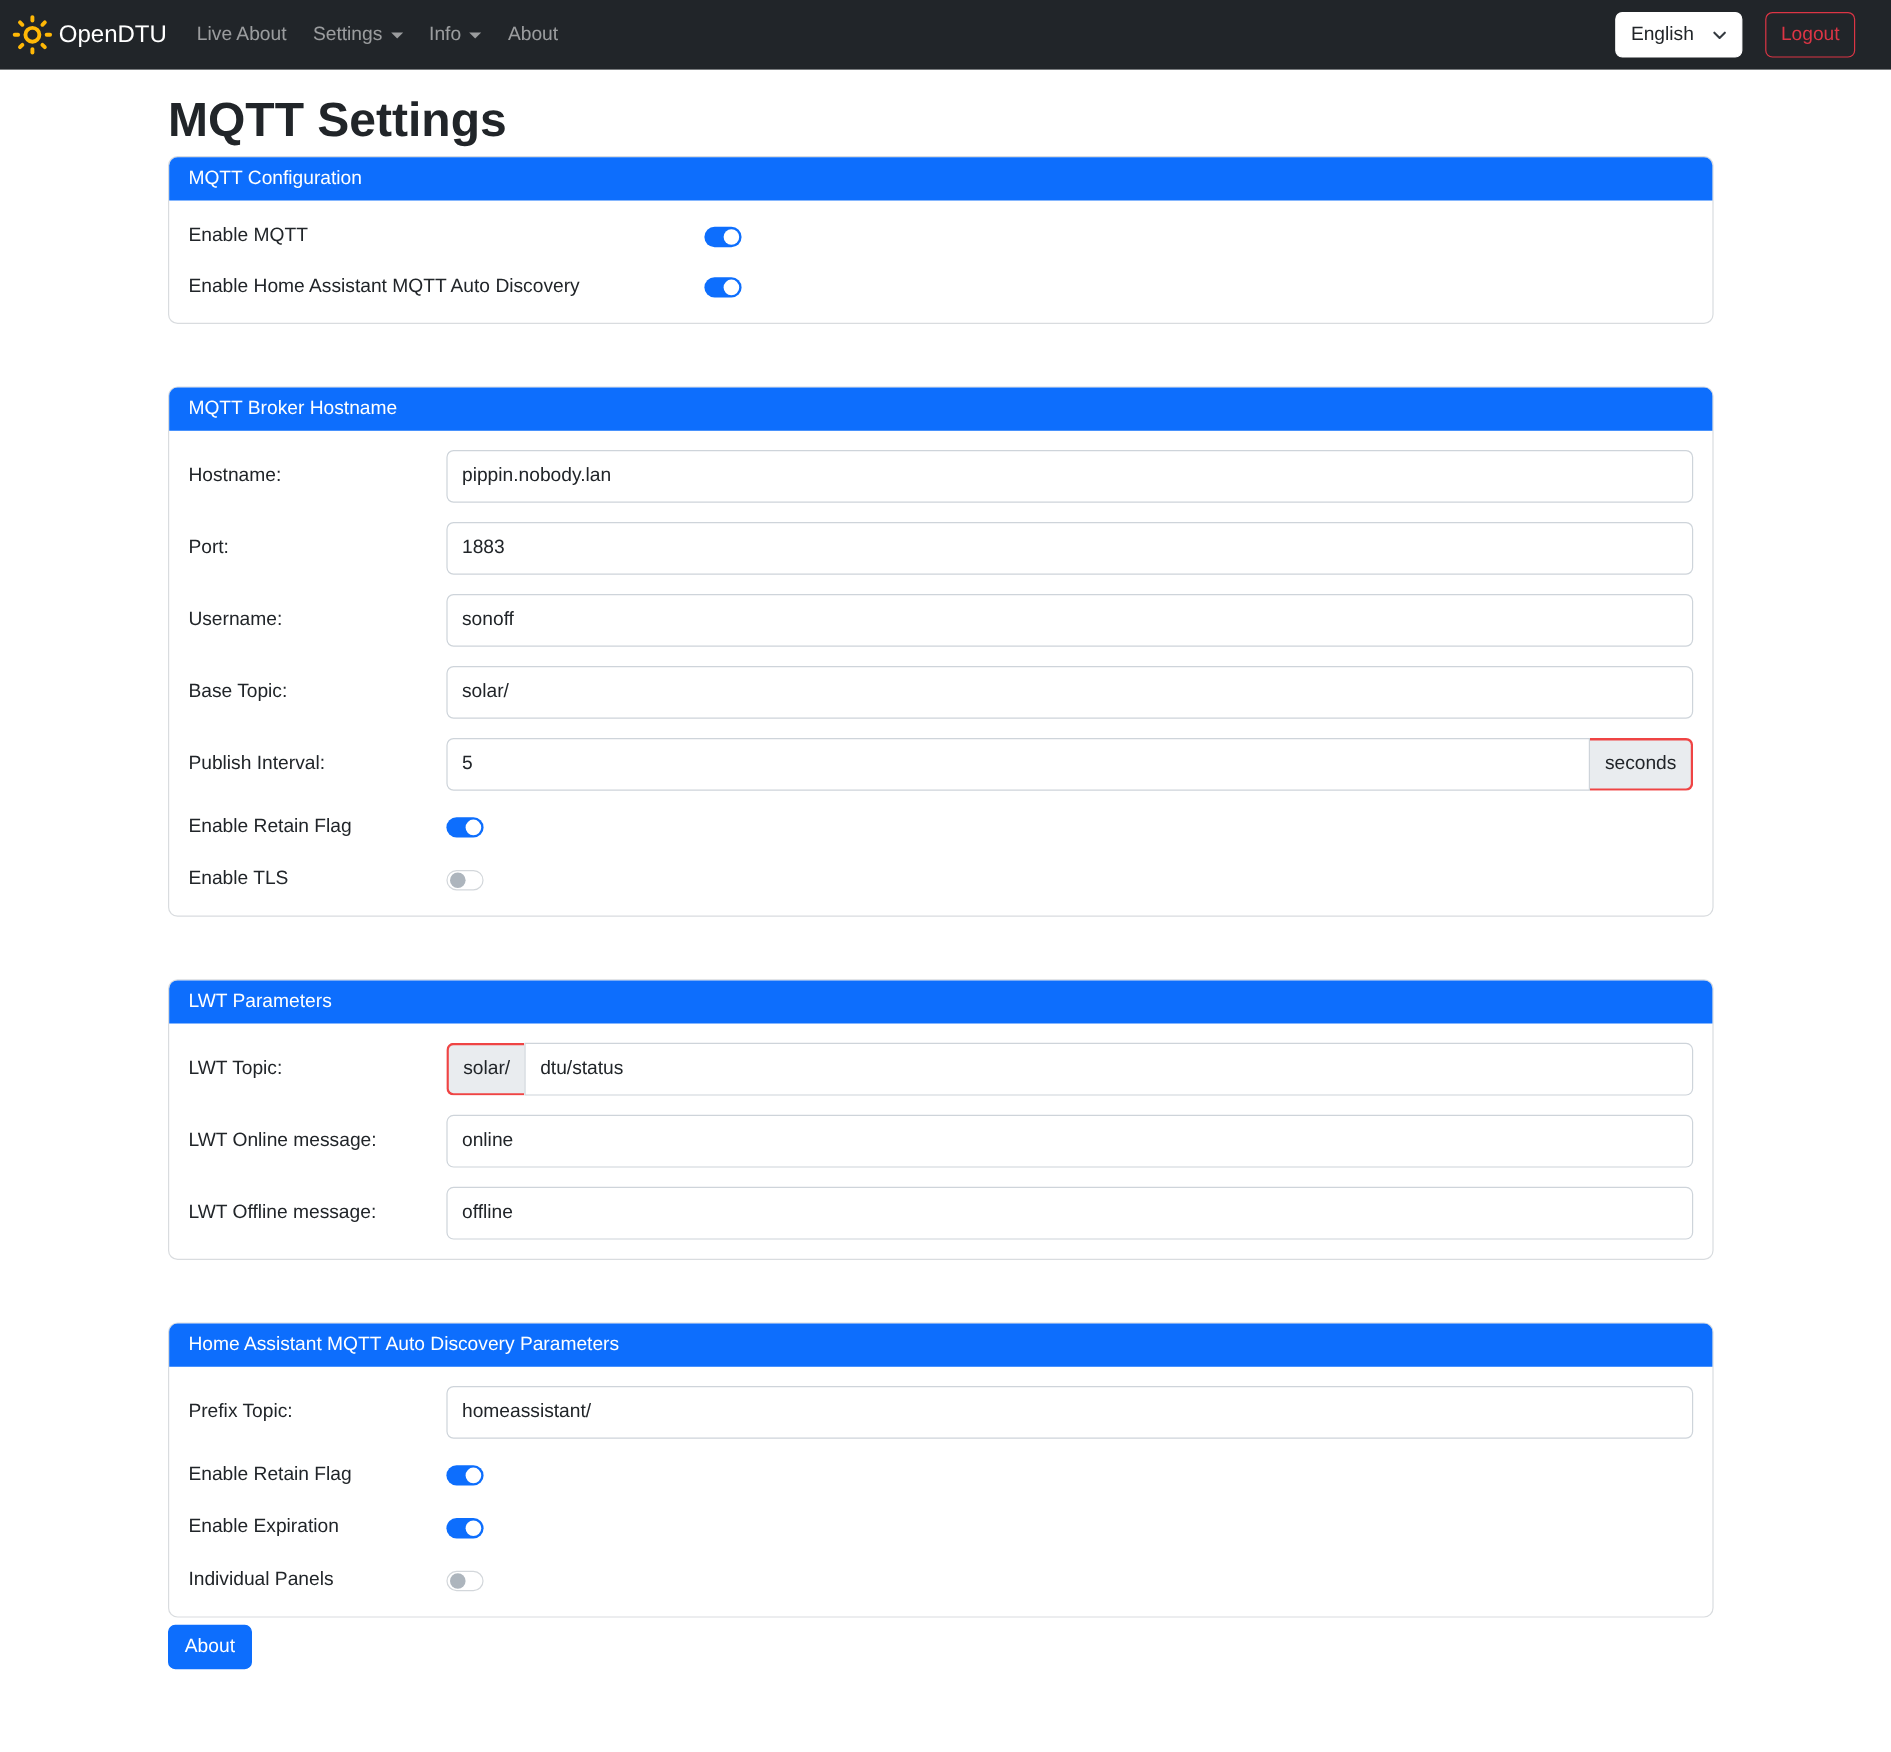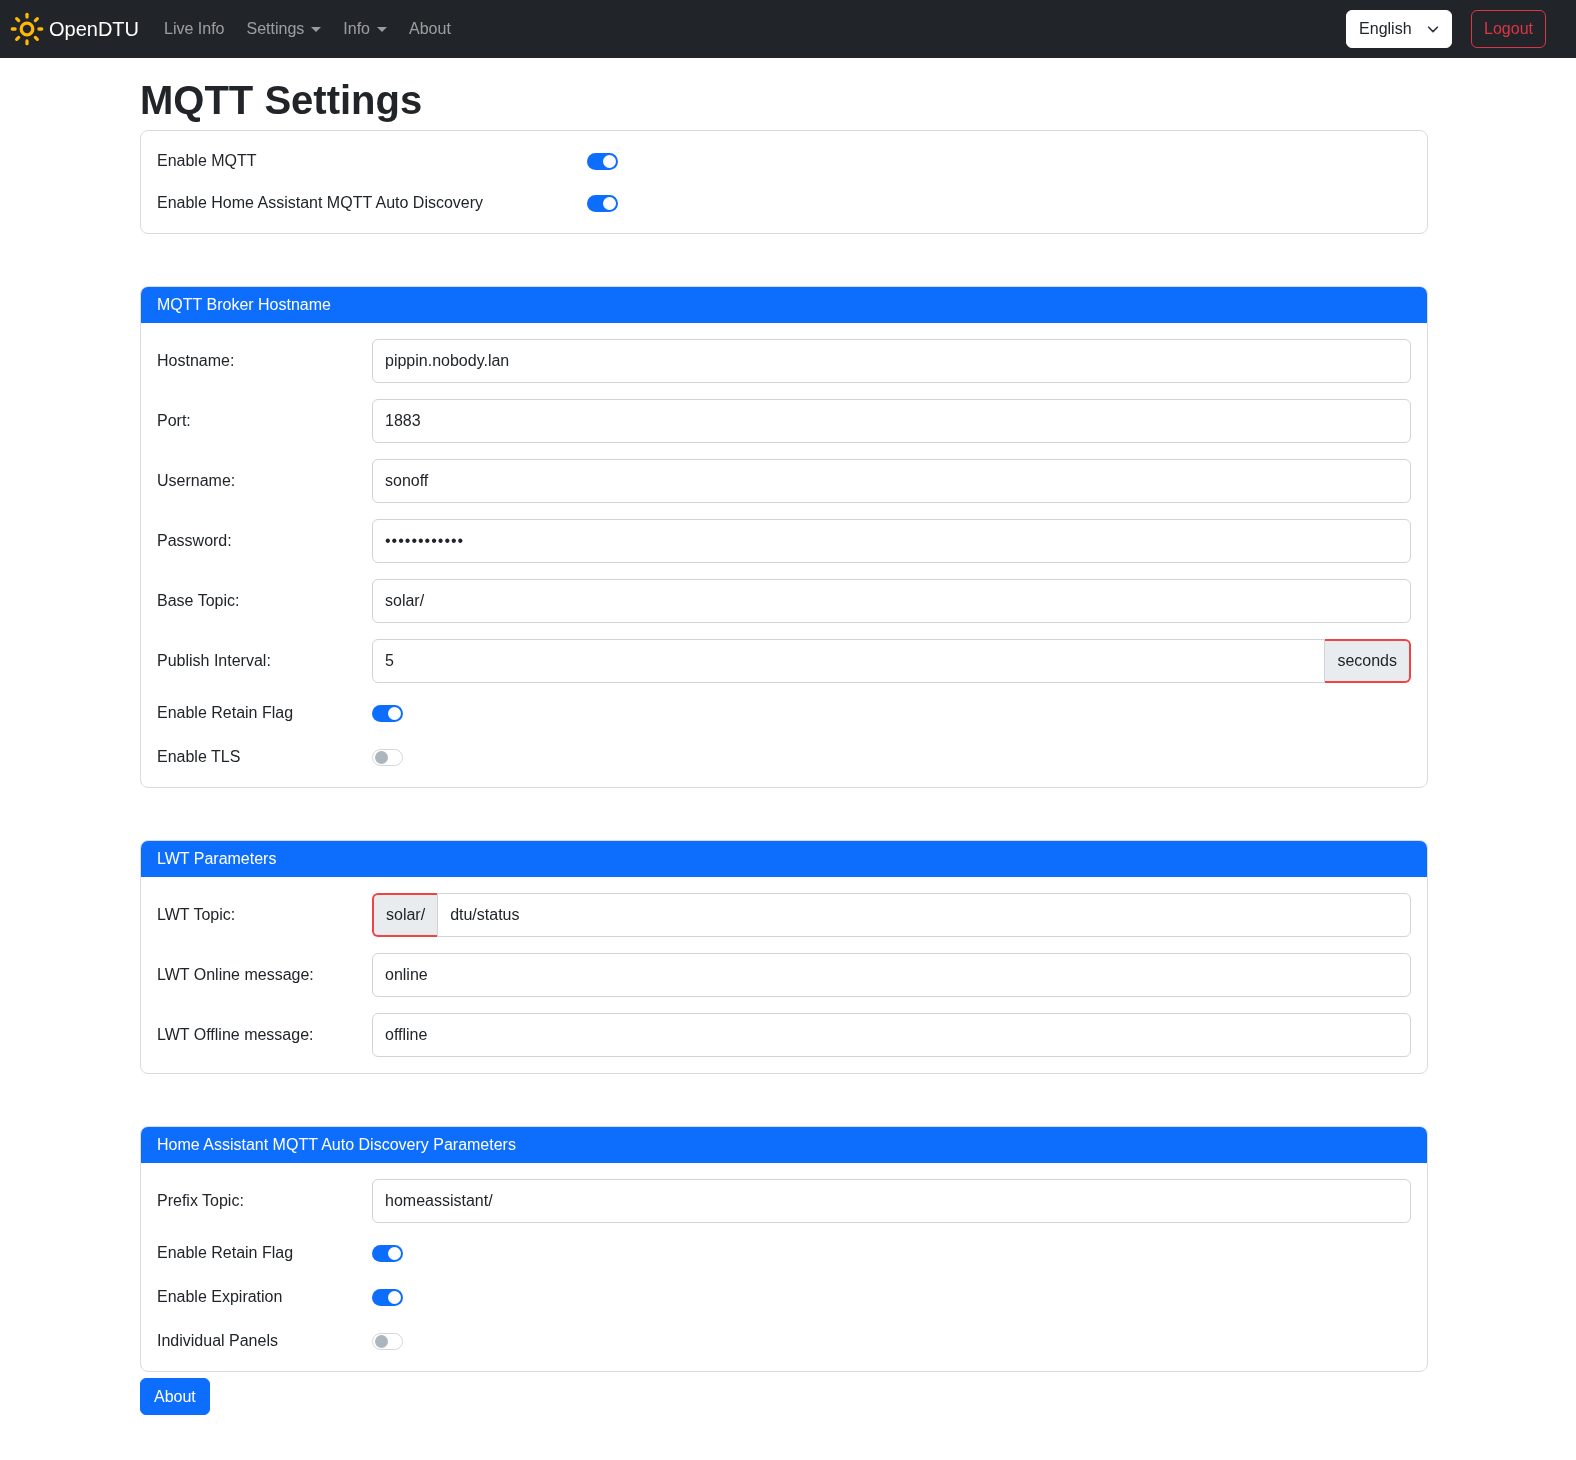--- a/index.html
+++ b/index.html
@@ -198,21 +198,21 @@
           <line x1="17.9" y1="17.9" x2="19.3" y2="19.3"></line>
           <line x1="4.7" y1="19.3" x2="6.1" y2="17.9"></line>
           <line x1="17.9" y1="6.1" x2="19.3" y2="4.7"></line>
         </g>
       </svg>
     </span>
     <span>OpenDTU</span>
   </a>
   <div class="nav-links">
     <a class="nav-link">
-      <span>Live Info</span>
+      <span>Live About</span>
     </a>
     <a class="nav-link">
       <span>Settings</span>
       <span class="caret"></span>
     </a>
     <a class="nav-link">
       <span>Info</span>
       <span class="caret"></span>
     </a>
     <a class="nav-link">
@@ -230,20 +230,21 @@
     </div>
     <button class="logout-btn">Logout</button>
   </div>
 </nav>
 
 <div class="container">
   <h1 class="page-title">MQTT Settings</h1>
 
   
   <section class="card card-config">
+    <div class="card-header">MQTT Configuration</div>
     <div class="card-body">
       <div class="form-row toggle-row">
         <span class="form-label">Enable MQTT</span>
         <span class="switch" data-state="on"></span>
       </div>
       <div class="form-row toggle-row" style="margin-bottom:0;">
         <span class="form-label">Enable Home Assistant MQTT Auto Discovery</span>
         <span class="switch" data-state="on"></span>
       </div>
     </div>
@@ -262,26 +263,20 @@
       <div class="form-row">
         <span class="form-label">Port:</span>
         <div class="control">
           <input class="form-control" type="text" value="1883" style="">
         </div>
       </div>
       <div class="form-row">
         <span class="form-label">Username:</span>
         <div class="control">
           <input class="form-control" type="text" value="sonoff" style="">
-        </div>
-      </div>
-      <div class="form-row">
-        <span class="form-label">Password:</span>
-        <div class="control">
-          <input class="form-control password-control" type="text" value="••••••••••••" style="">
         </div>
       </div>
       <div class="form-row">
         <span class="form-label">Base Topic:</span>
         <div class="control">
           <input class="form-control" type="text" value="solar/" style="">
         </div>
       </div>
       <div class="form-row">
         <span class="form-label">Publish Interval:</span>

